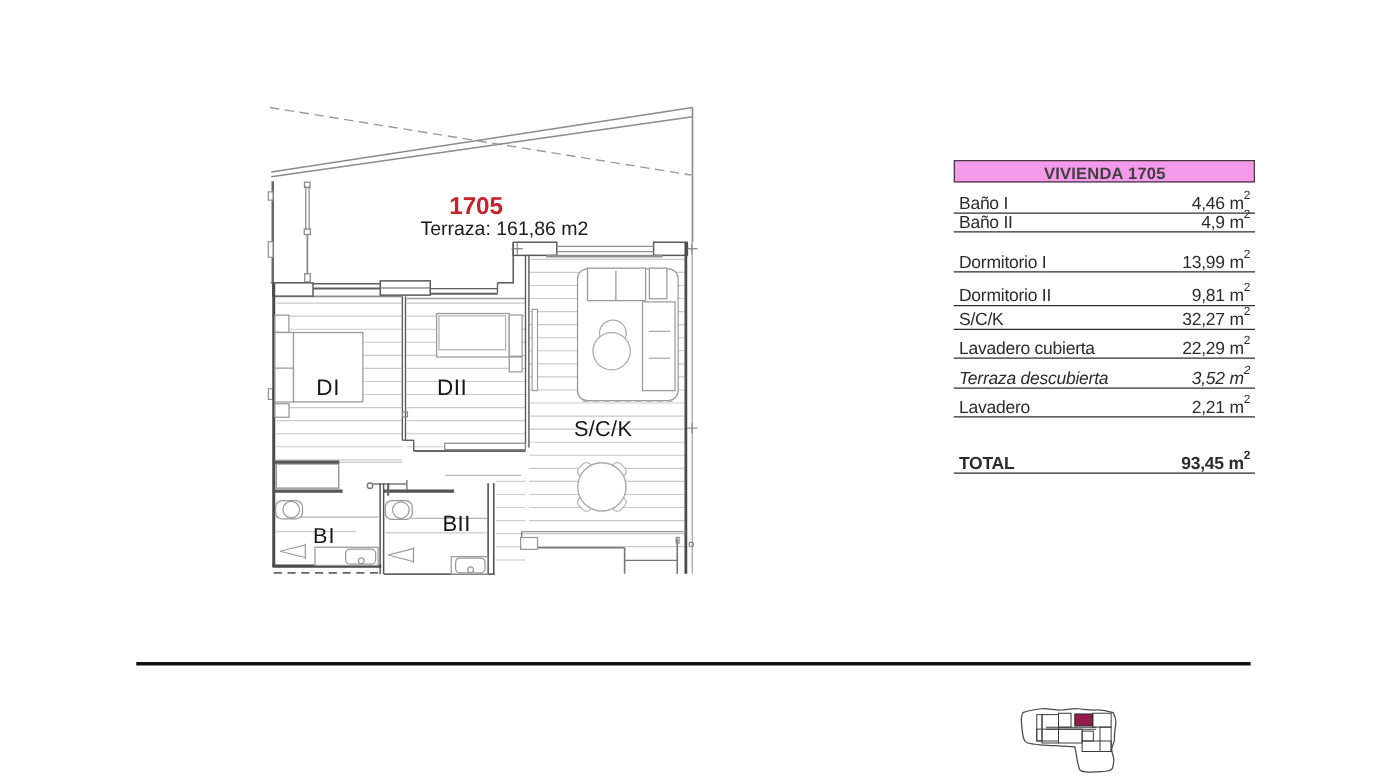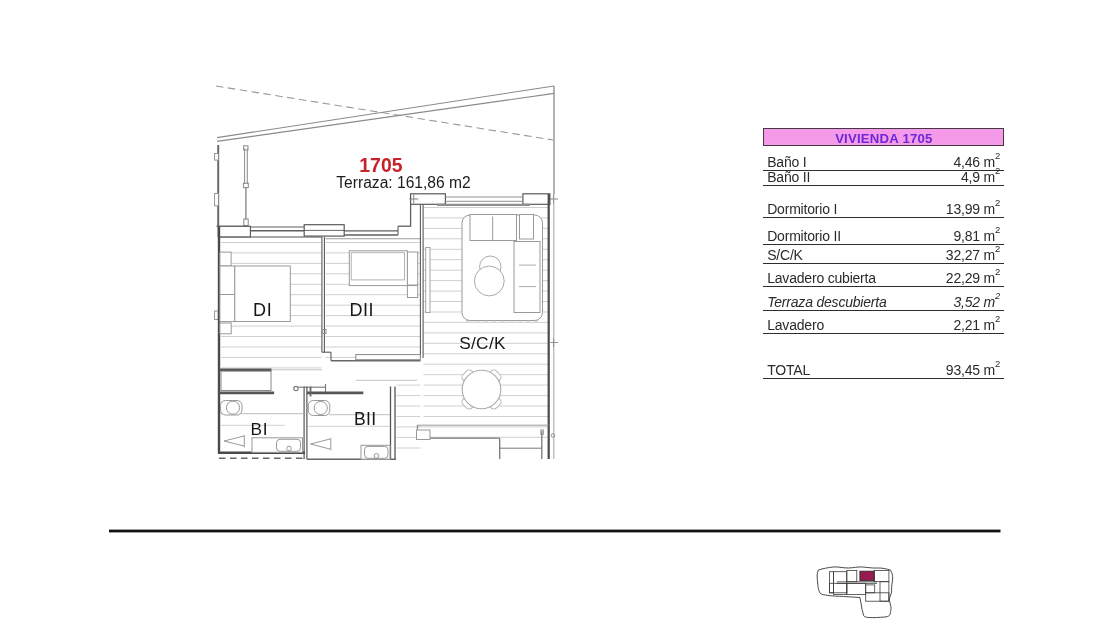--- a/index.html
+++ b/index.html
@@ -1,15 +1,15 @@
 <!DOCTYPE html>
 <html><head><meta charset="utf-8"><style>
 html,body{margin:0;padding:0;background:#ffffff;width:1110px;height:626px;overflow:hidden;}
 body{font-family:"Liberation Sans",sans-serif;position:relative;}
-.hdr{position:absolute;left:763.4px;top:127.8px;width:240.9px;height:18.6px;box-sizing:border-box;border:1.8px solid #453744;background:#f49ae9;color:#6d28d9;font-size:13.2px;font-weight:bold;text-align:center;line-height:20.5px;letter-spacing:0.2px;}
+.hdr{position:absolute;left:763.4px;top:127.8px;width:240.9px;height:18.6px;box-sizing:border-box;border:1.8px solid #453744;background:#f49ae9;color:#404040;font-size:13.2px;font-weight:bold;text-align:center;line-height:20.5px;letter-spacing:0.2px;}
 .row{position:absolute;left:763.4px;width:240.9px;height:21.5px;box-sizing:border-box;border-bottom:1.4px solid #2e2e2e;display:flex;justify-content:space-between;align-items:flex-end;font-size:14px;letter-spacing:-0.2px;color:#2b2b2b;}
 .row .lab{padding-left:3.8px;white-space:nowrap;}
 .row .val{padding-right:4px;white-space:nowrap;}
 .sup{font-size:9.5px;position:relative;top:-8px;letter-spacing:0;}
 </style></head><body>
 <svg width="1110" height="626" viewBox="0 0 1110 626" style="position:absolute;left:0;top:0;" xmlns="http://www.w3.org/2000/svg">
 
 <g stroke-linecap="butt">
 <line x1="219.7" y1="237.0" x2="321.7" y2="237.0" stroke="#8a8a8a" stroke-width="1.4"></line>
 <line x1="221.0" y1="242.5" x2="321.5" y2="242.5" stroke="#c9c9c9" stroke-width="0.9"></line>
@@ -377,15 +377,15 @@
 <div class="row" style="top:289.0px;font-style:italic;">
     <span class="lab">Terraza descubierta</span>
     <span class="val">3,52 m<span class="sup">2</span></span>
   </div>
 
 <div class="row" style="top:312.2px;">
     <span class="lab">Lavadero</span>
     <span class="val">2,21 m<span class="sup">2</span></span>
   </div>
 
-<div class="row" style="top:357.9px;">
+<div class="row" style="top:357.9px;font-weight:bold;">
     <span class="lab">TOTAL</span>
     <span class="val">93,45 m<span class="sup">2</span></span>
   </div>
 </body></html>

